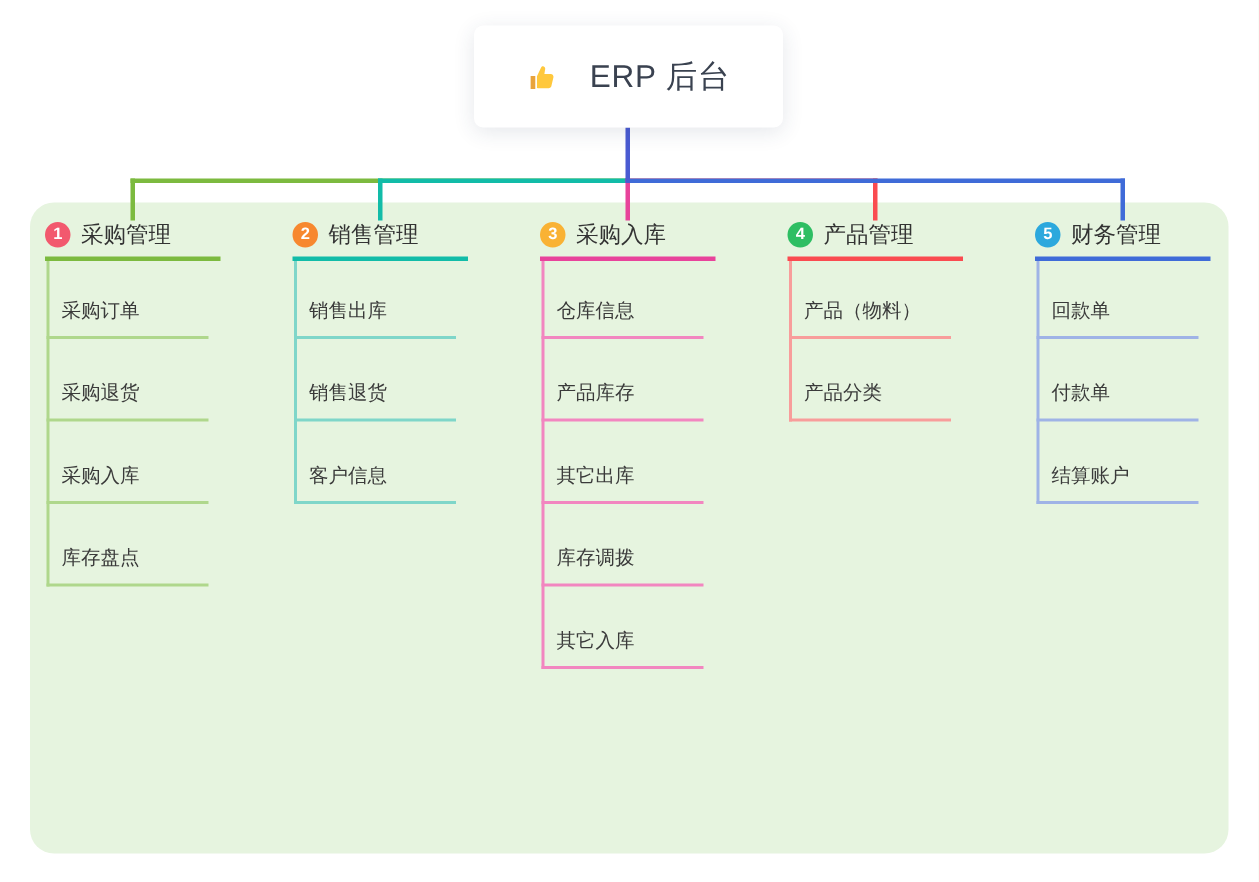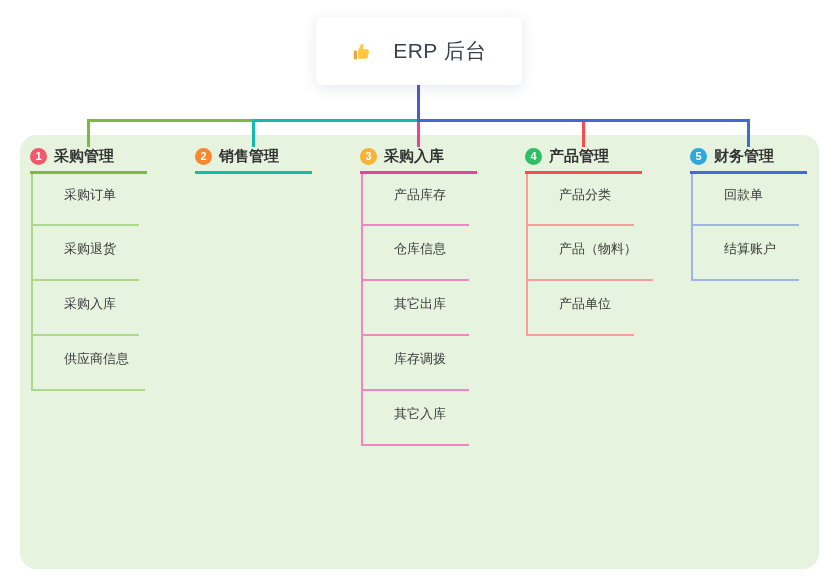--- a/index.html
+++ b/index.html
@@ -29,30 +29,30 @@
     width:117px;display:flex;align-items:center;
     padding-bottom:5px;border-bottom:3px solid #999;
     cursor:default;
   }
   .badge{
     width:17px;height:17px;border-radius:50%;flex:0 0 17px;
     display:inline-flex;align-items:center;justify-content:center;
     color:#fff;font-size:11px;font-weight:bold;margin-right:7px;
     line-height:1;
   }
-  .branch-label{font-size:15px;color:#333333;white-space:nowrap;font-weight:bold;}
+  .branch-label{font-size:15px;color:#333333;white-space:nowrap;}
   .children{position:relative;margin-left:1px;}
   .children::before{
     content:"";position:absolute;left:0;top:0;bottom:0;width:2px;
     background:var(--light,#ccc);
   }
   .child{
     box-sizing:border-box;height:55px;
-    display:flex;align-items:center;
-    padding:0 16px 8px 33px;
+    display:flex;align-items:flex-end;
+    padding:0 16px 8px 10px;
     border-bottom:2px solid var(--light,#ccc);
     width:max-content;min-width:108px;
     white-space:nowrap;cursor:default;
   }
   .child:first-child{height:52px;}
   .child span{font-size:13px;color:#3a3a3a;}
 </style>
 </head>
 <body>
 
@@ -93,85 +93,94 @@
           <div class="child">
             <span>采购订单</span>
           </div>
           <div class="child">
             <span>采购退货</span>
           </div>
           <div class="child">
             <span>采购入库</span>
           </div>
           <div class="child">
-            <span>供应商信息</span>
+            <span>库存盘点</span>
           </div>
         </div>
   </div>
 
   <div class="branch" style="left: 195px;">
     <div class="branch-header" style="border-bottom-color: rgb(18, 188, 168);">
       <span class="badge" style="background: rgb(247, 136, 47);">2</span>
       <span class="branch-label">销售管理</span>
     </div>
     <div class="children" style="--light: #7FD6C9;">
+          <div class="child">
+            <span>销售出库</span>
+          </div>
+          <div class="child">
+            <span>销售退货</span>
+          </div>
+          <div class="child">
+            <span>客户信息</span>
+          </div>
         </div>
   </div>
 
   <div class="branch" style="left: 360px;">
     <div class="branch-header" style="border-bottom-color: rgb(232, 67, 155);">
       <span class="badge" style="background: rgb(249, 178, 52);">3</span>
       <span class="branch-label">采购入库</span>
     </div>
     <div class="children" style="--light: #F286C0;">
           <div class="child">
-            <span>产品库存</span>
+            <span>仓库信息</span>
           </div>
           <div class="child">
-            <span>仓库信息</span>
+            <span>产品库存</span>
           </div>
           <div class="child">
             <span>其它出库</span>
           </div>
           <div class="child">
             <span>库存调拨</span>
           </div>
           <div class="child">
             <span>其它入库</span>
           </div>
         </div>
   </div>
 
   <div class="branch" style="left: 525px;">
     <div class="branch-header" style="border-bottom-color: rgb(250, 75, 80);">
       <span class="badge" style="background: rgb(46, 190, 99);">4</span>
       <span class="branch-label">产品管理</span>
     </div>
     <div class="children" style="--light: #F89D9B;">
           <div class="child">
-            <span>产品分类</span>
-          </div>
-          <div class="child">
             <span>产品（物料）</span>
           </div>
           <div class="child">
-            <span>产品单位</span>
+            <span>产品分类</span>
           </div>
         </div>
   </div>
 
   <div class="branch" style="left: 690px;">
     <div class="branch-header" style="border-bottom-color: rgb(63, 107, 216);">
       <span class="badge" style="background: rgb(44, 168, 221);">5</span>
       <span class="branch-label">财务管理</span>
     </div>
     <div class="children" style="--light: #9FB3E6;">
           <div class="child">
             <span>回款单</span>
           </div>
           <div class="child">
+            <span>付款单</span>
+          </div>
+          <div class="child">
             <span>结算账户</span>
           </div>
         </div>
   </div>
 </div>
 
 </div>
 
 </body></html>

